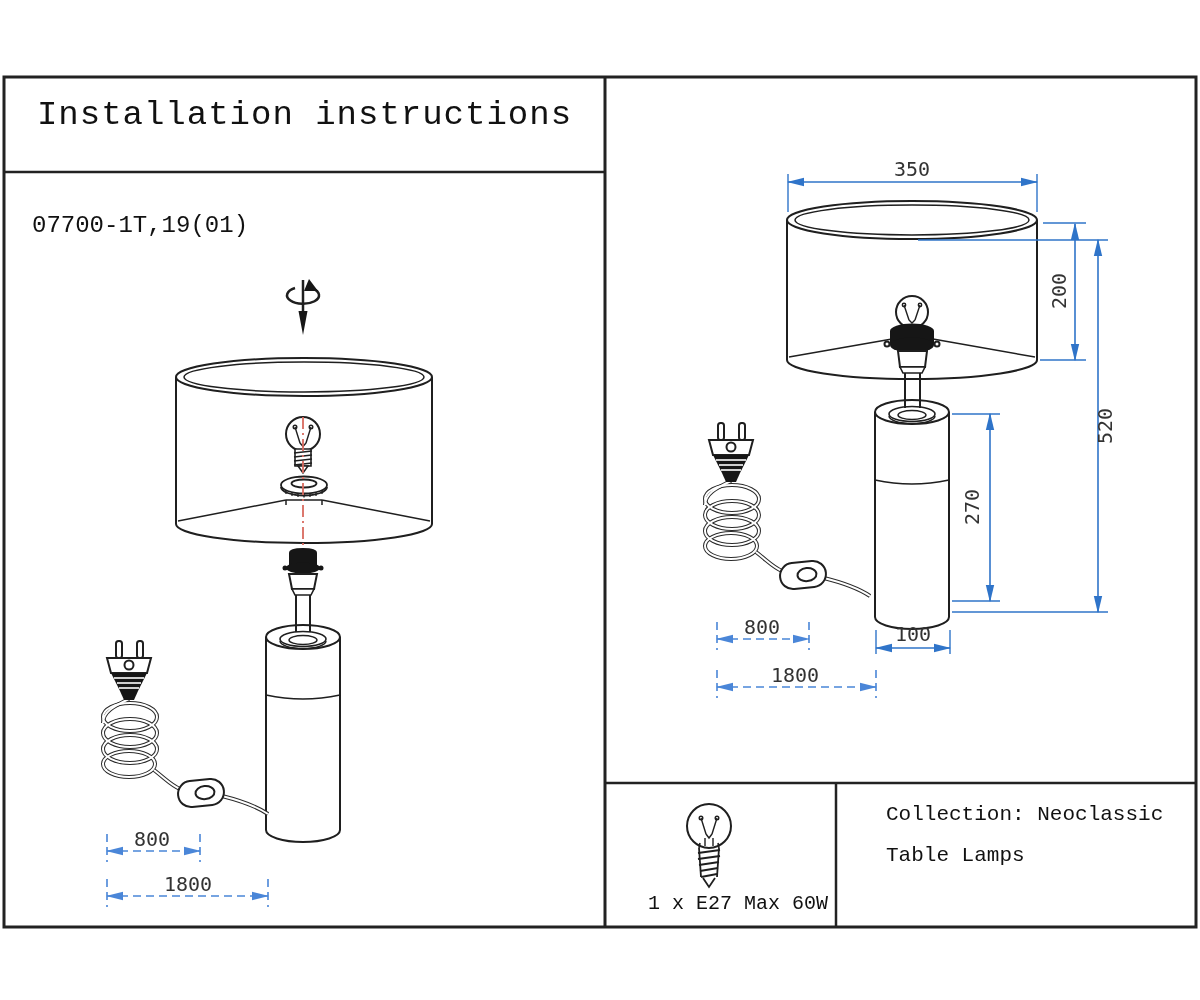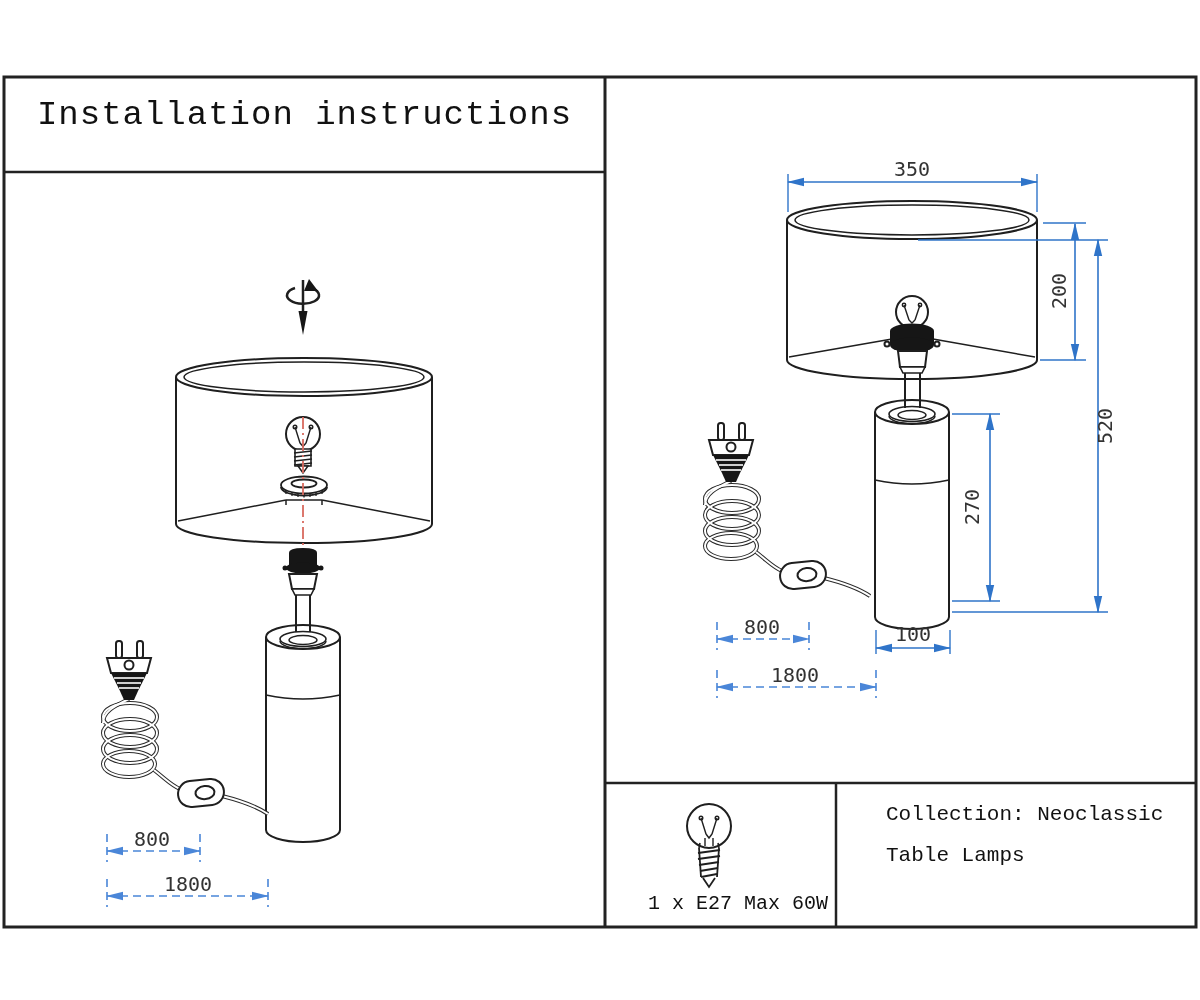--- a/index.html
+++ b/index.html
@@ -279,17 +279,18 @@
       <line x1="698" y1="859" x2="720" y2="856"></line>
       <line x1="699" y1="865" x2="719" y2="862"></line>
       <line x1="700" y1="871" x2="718" y2="868"></line>
       <line x1="701" y1="877" x2="717" y2="874"></line>
     </g>
     <polyline points="703,878 709,887 715,878" stroke-width="1.8"></polyline>
   </g>
 </svg>
 
 <div class="txt title">Installation instructions</div>
+<div class="txt model">07700-1T,19(01)</div>
 <div class="txt lampspec">1 x E27 Max 60W</div>
 <div class="txt spec1">Collection: Neoclassic</div>
 <div class="txt spec2">Table Lamps</div>
 
 </div>
 
 </body></html>

